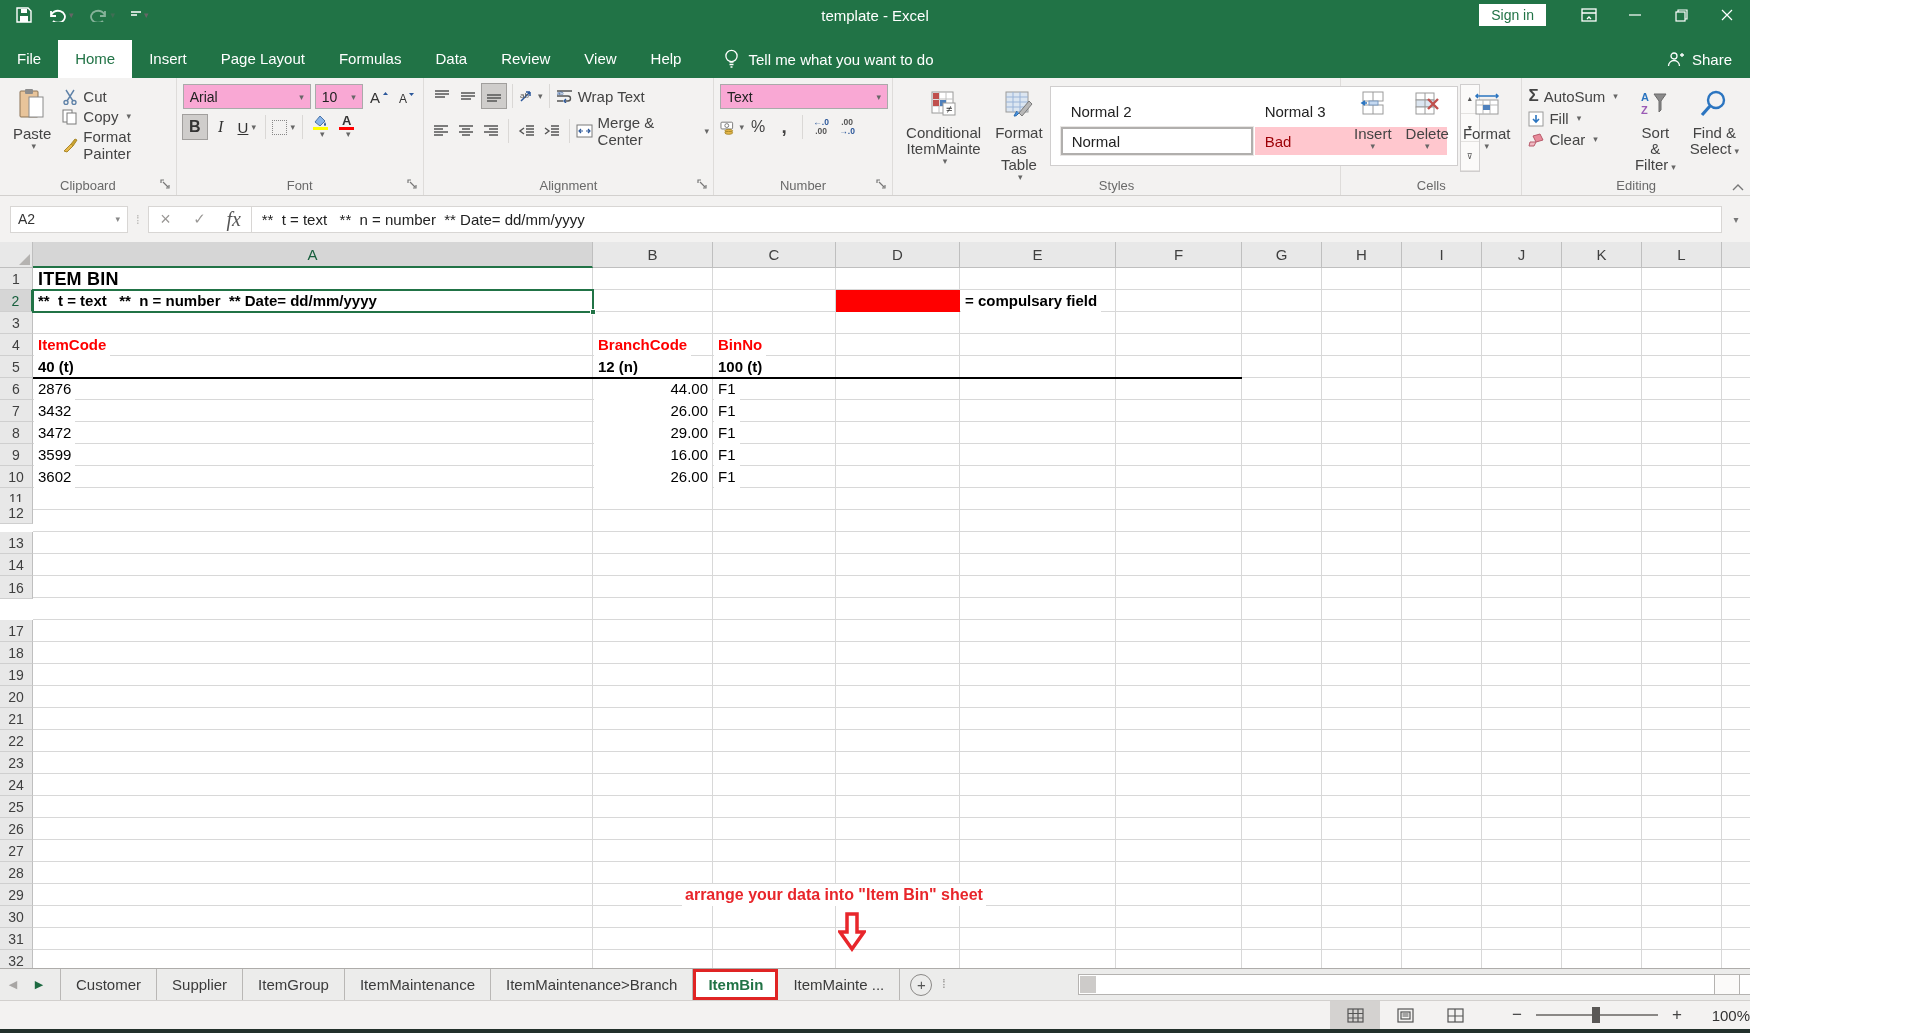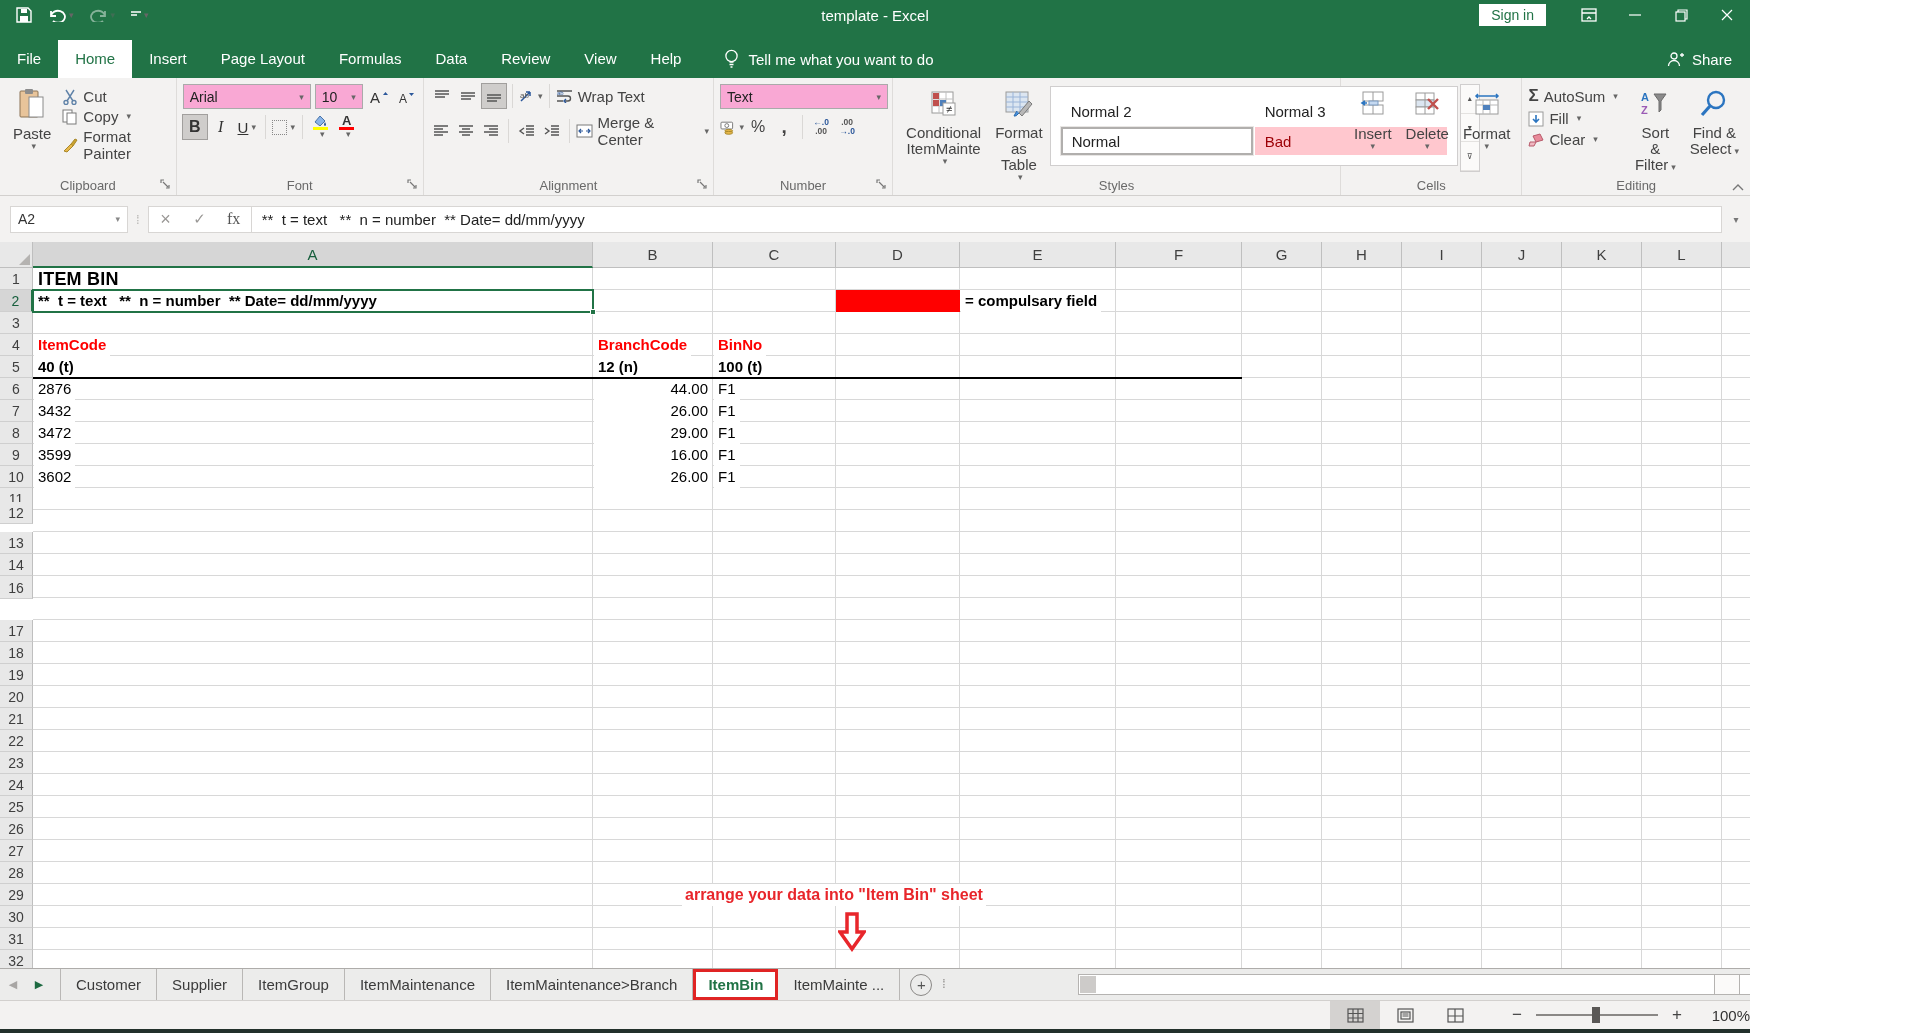--- a/index.html
+++ b/index.html
@@ -54,21 +54,21 @@
   .twoline{display:flex;flex-direction:column;align-items:center;line-height:16px}
   .minitext{font-size:8.5px;color:#2b579a;line-height:9px;text-align:center;font-weight:bold}
 
   
   .fbar{position:absolute;top:196px;left:0;width:100%;height:46px;background:#f3f2f1;display:flex;align-items:center;z-index:27}
   .namebox{width:118px;height:27px;background:#fff;border:1px solid #d8d6d4;margin-left:10px;display:flex;align-items:center;padding:0 7px;font-size:14px;color:#333}
   .namebox::after{content:"▾";font-size:9px;color:#888;margin-left:auto}
   .fdots{color:#b9b7b5;font-size:13px;letter-spacing:0;margin:0 8px;line-height:9px}
   .fbtns{height:27px;background:#fff;border:1px solid #d8d6d4;display:flex;align-items:center}
   .fbtn{width:34px;height:25px;display:flex;align-items:center;justify-content:center;font-size:15px;color:#9a9896;cursor:pointer}
-  .fbtn.fx{color:#555;font-family:"Liberation Serif",serif;font-size:16px}
+  .fbtn.fx{color:#555;font-family:"Liberation Serif",serif;font-style:italic;font-size:20px}
   .fvalue{flex:1;height:27px;background:#fff;border:1px solid #d8d6d4;border-left:none;display:flex;align-items:center;padding-left:10px;font-size:15px;color:#222;white-space:pre}
   .fexpand{width:28px;text-align:center;font-size:10px;color:#777;cursor:pointer}
 
   
   .gridwrap{position:absolute;top:242px;left:0;width:1885px;height:726px;overflow:hidden;background:#fff;z-index:10}
   .colhdr{position:absolute;top:0;height:26px;background:#e8e8e8;border-right:1px solid #bfbfbf;border-bottom:1px solid #bfbfbf;font-size:15px;color:#3f3f3f;display:flex;align-items:center;justify-content:center;cursor:pointer;z-index:4}
   .colhdr.sel{background:#d6d6d6;border-bottom:2px solid #217346;color:#175f3d}
   .rowhdr{position:absolute;left:0;width:33px;height:22px;background:#e8e8e8;border-right:1px solid #bfbfbf;border-bottom:1px solid #cfcfcf;font-size:14px;color:#3f3f3f;display:flex;align-items:center;justify-content:center;cursor:pointer;z-index:4}
   .rowhdr.sel{background:#d6d6d6;border-right:2px solid #217346;color:#175f3d}
   .corner{position:absolute;left:0;top:0;width:33px;height:26px;background:#e8e8e8;border-right:1px solid #bfbfbf;border-bottom:1px solid #bfbfbf;z-index:5;cursor:pointer}

